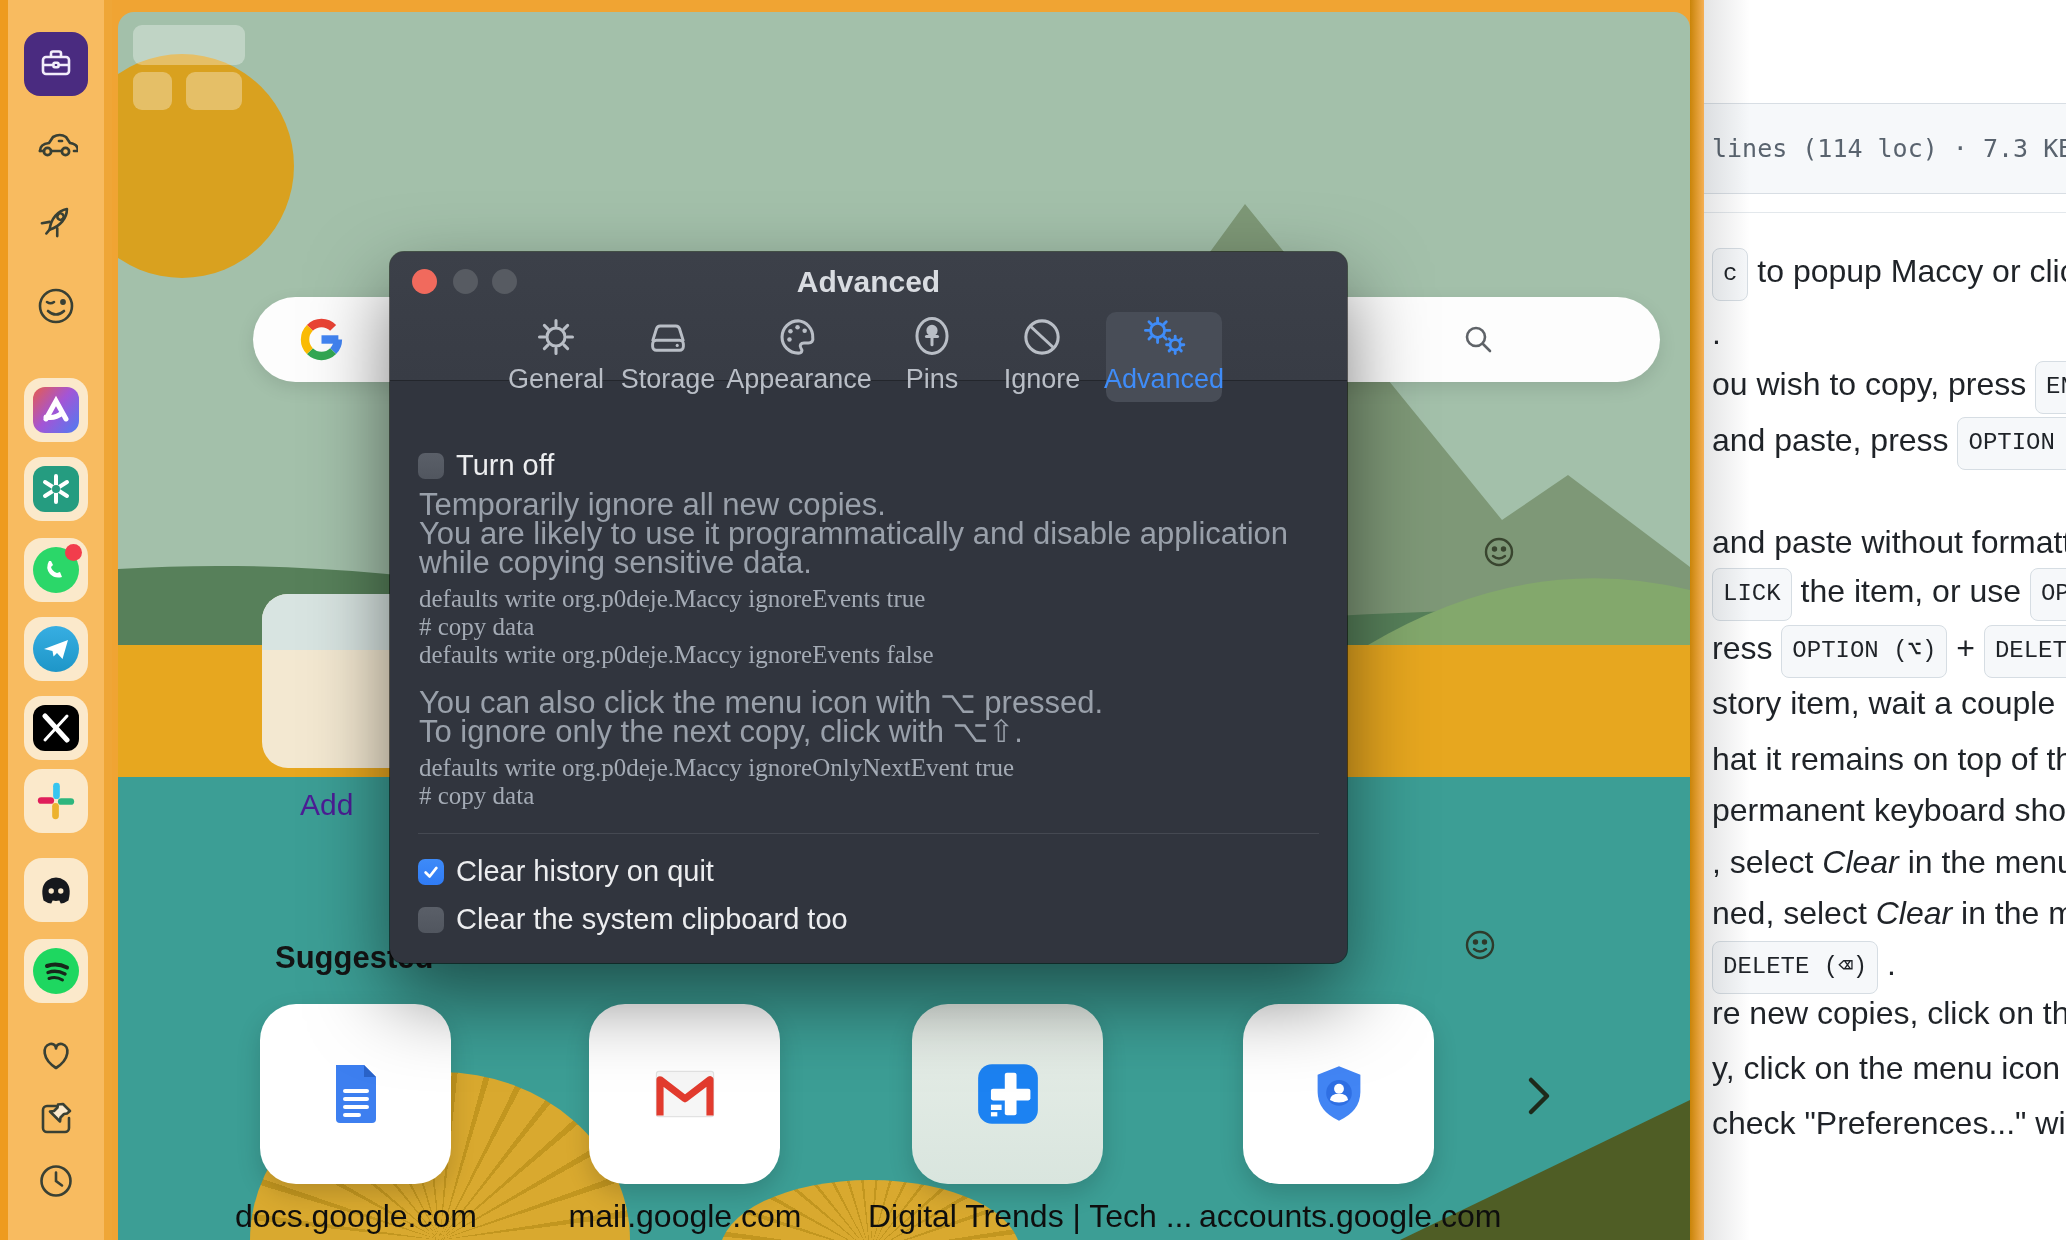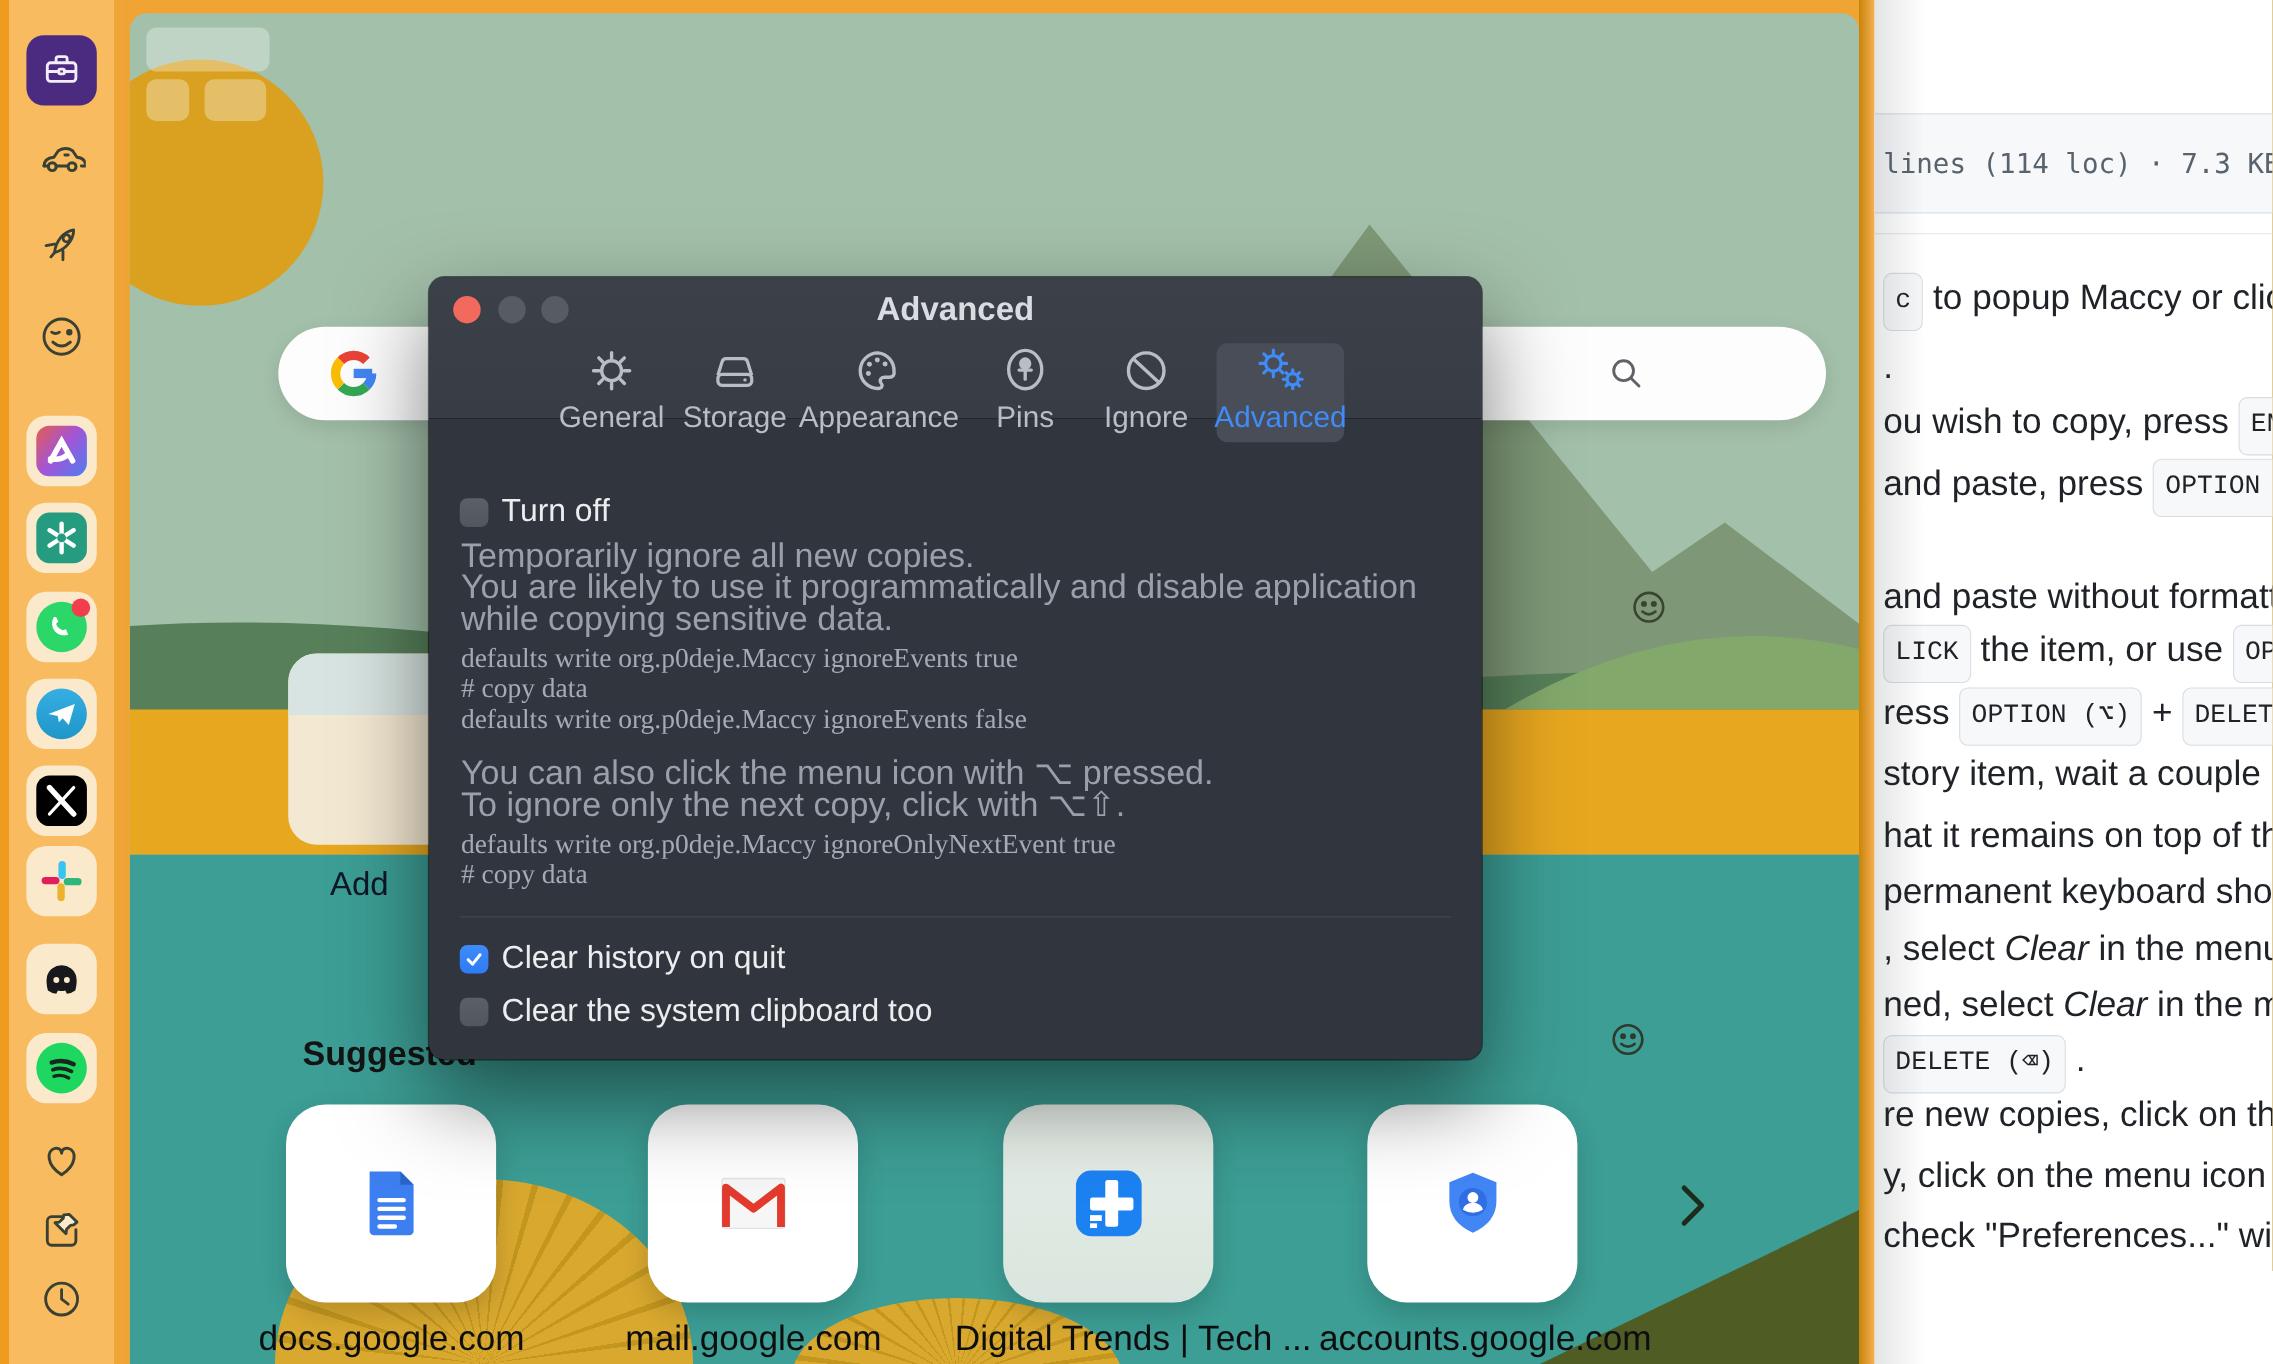--- a/index.html
+++ b/index.html
@@ -31,21 +31,21 @@
     background:repeating-conic-gradient(from 245deg at 50% 100%, #D9A92F 0 9deg, #C2961F 9deg 11deg); }
 
   .search-pill { position:absolute; left:135px; top:285px; width:1407px; height:85px; border-radius:43px;
     background:#FDFDFD; box-shadow:0 6px 18px rgba(0,0,0,.10); }
   .g-logo { position:absolute; left:46px; top:20px; width:45px; height:45px; }
   .mag { position:absolute; left:1210px; top:27px; width:31px; height:31px; }
 
   .add-card { position:absolute; left:144px; top:582px; width:240px; height:174px; border-radius:26px;
     background:#F3E8D1; overflow:hidden; }
   .add-card .strip { position:absolute; left:0; top:0; width:100%; height:56px; background:#D8E4E1; }
-  .add-label { position:absolute; left:182px; top:776px; font-size:30px; color:#0f172a; }
+  .add-label { position:absolute; left:182px; top:776px; font-size:30px; color:#4c1d95; }
   .suggested { position:absolute; left:157px; top:928px; font-size:31px; font-weight:bold; color:#141414; }
 
   .smiley { position:absolute; width:38px; height:38px; }
 
   .site-card { position:absolute; top:992px; width:191px; height:180px; border-radius:36px; background:#FFFFFF;
     box-shadow:0 10px 24px rgba(0,0,0,.16); display:flex; align-items:center; justify-content:center; }
   .site-card.tint { background:linear-gradient(#E8EFE9,#D9E5DE); }
   .site-label { position:absolute; top:1186px; width:280px; text-align:center; font-size:32px; color:#0E0E0E; white-space:nowrap; }
   .more-chevron { position:absolute; left:1408px; top:1062px; }
 

